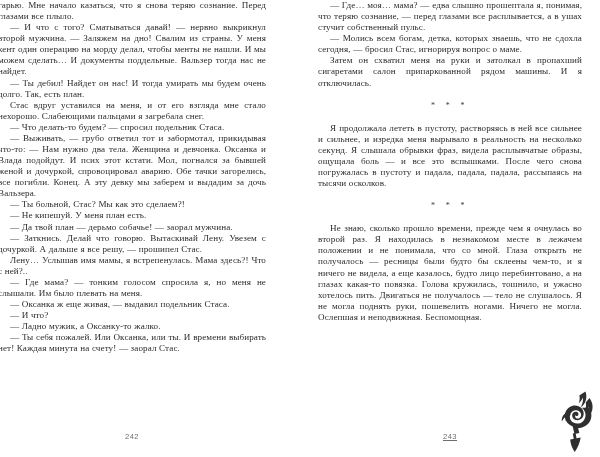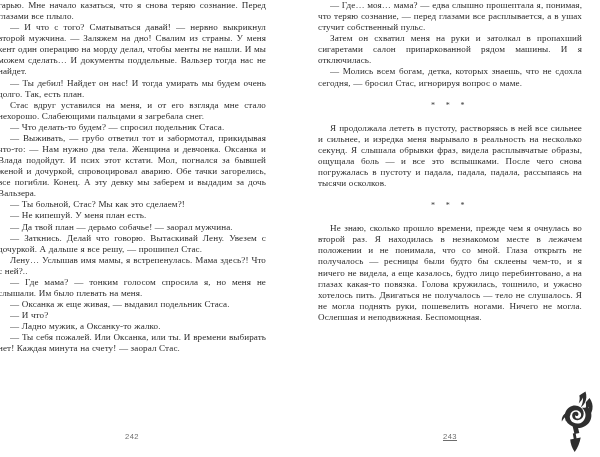--- a/index.html
+++ b/index.html
@@ -111,22 +111,22 @@
       <p class="para indent">— И что?</p>
       <p class="para indent">— Ладно мужик, а Оксанку-то жалко.</p>
       <p class="para indent">— Ты себя пожалей. Или Оксанка, или ты. И времени выбирать нет! Каждая минута на счету! — заорал Стас.</p>
     </div>
     <div class="folio">242</div>
   </div>
 
   <div class="page page-right">
     <div class="text-column">
       <p class="para indent">— Где… моя… мама? — едва слышно прошептала я, понимая, что теряю сознание, — перед глазами все расплывается, а в ушах стучит собственный пульс.</p>
+      <p class="para indent">— Молись всем богам, детка, которых знаешь, что не сдохла сегодня, — бросил Стас, игнорируя вопрос о маме.</p>
       <p class="para indent">Затем он схватил меня на руки и затолкал в пропахший сигаретами салон припаркованной рядом машины. И я отключилась.</p>
-      <p class="para indent">— Молись всем богам, детка, которых знаешь, что не сдохла сегодня, — бросил Стас, игнорируя вопрос о маме.</p>
       <div class="scene-break">* * *</div>
       <p class="para indent">Я продолжала лететь в пустоту, растворяясь в ней все сильнее и сильнее, и изредка меня вырывало в реальность на несколько секунд. Я слышала обрывки фраз, видела расплывчатые образы, ощущала боль — и все это вспышками. После чего снова погружалась в пустоту и падала, падала, падала, рассыпаясь на тысячи осколков.</p>
       <div class="scene-break">* * *</div>
       <p class="para indent">Не знаю, сколько прошло времени, прежде чем я очнулась во второй раз. Я находилась в незнакомом месте в лежачем положении и не понимала, что со мной. Глаза открыть не получалось — ресницы были будто бы склеены чем-то, и я ничего не видела, а еще казалось, будто лицо перебинтовано, а на глазах какая-то повязка. Голова кружилась, тошнило, и ужасно хотелось пить. Двигаться не получалось — тело не слушалось. Я не могла поднять руки, пошевелить ногами. Ничего не могла. Ослепшая и неподвижная. Беспомощная.</p>
     </div>
     <div class="folio">243</div>
 
     <div class="ornament">
       <svg viewBox="0 0 40 66" width="40" height="66" xmlns="http://www.w3.org/2000/svg">
         <g fill="#2f2f2f">

